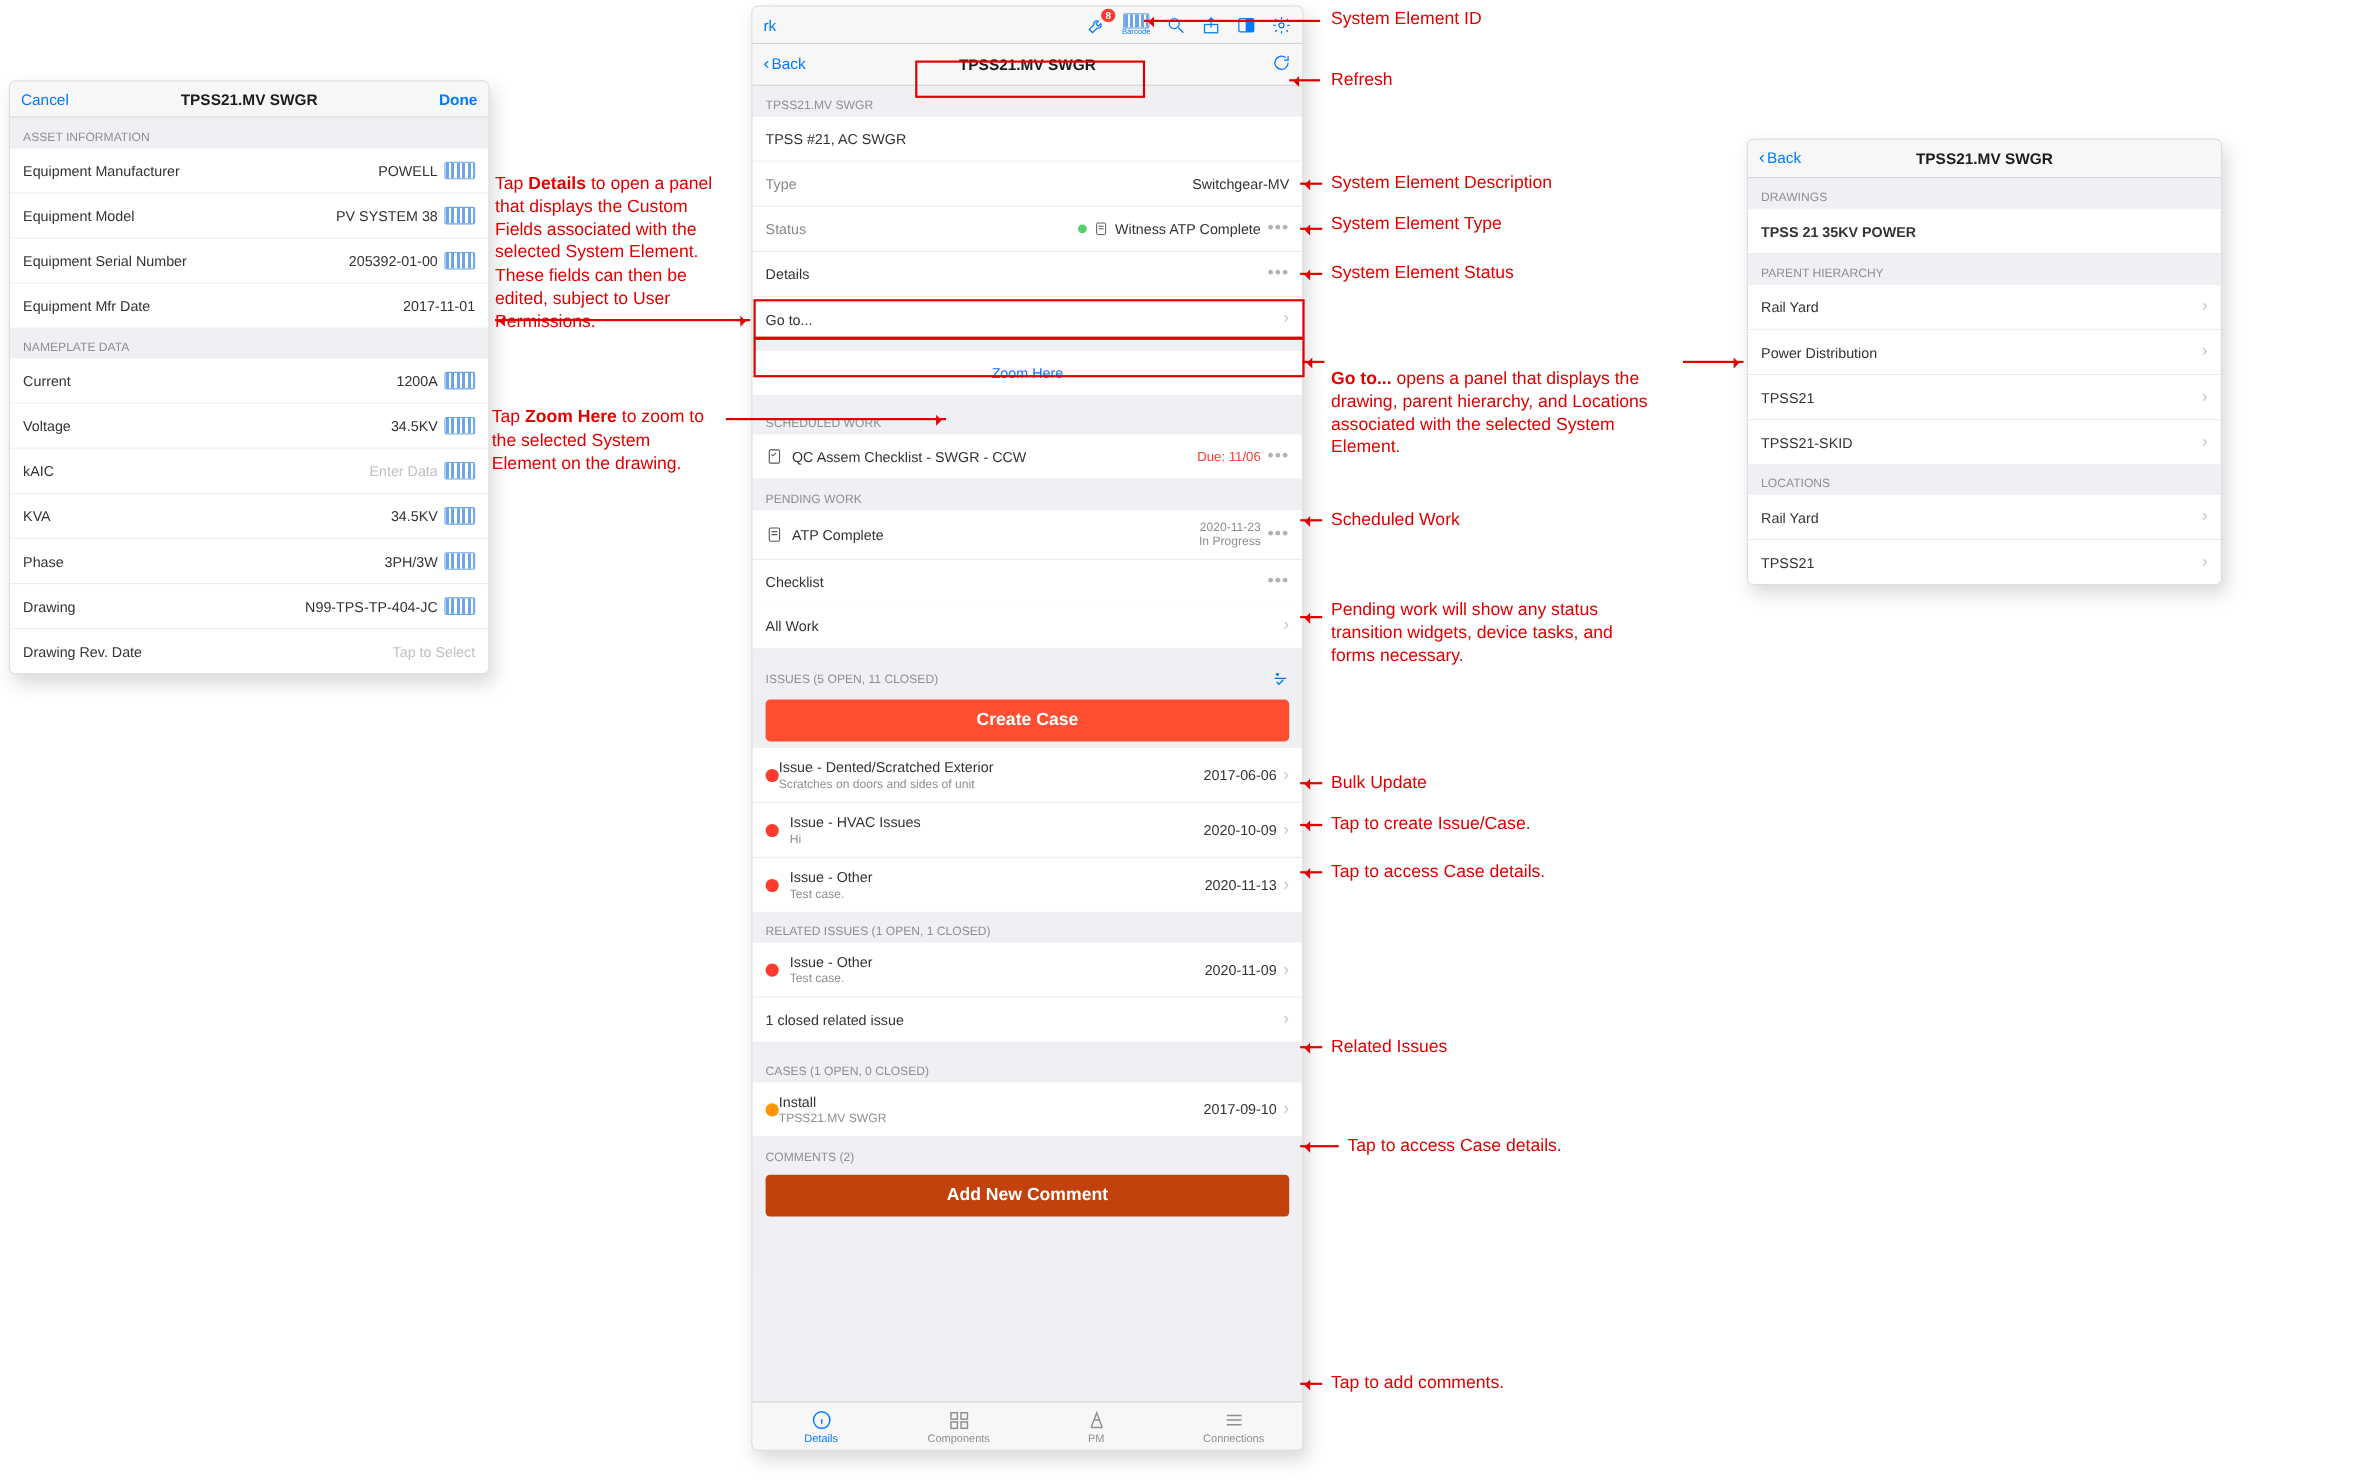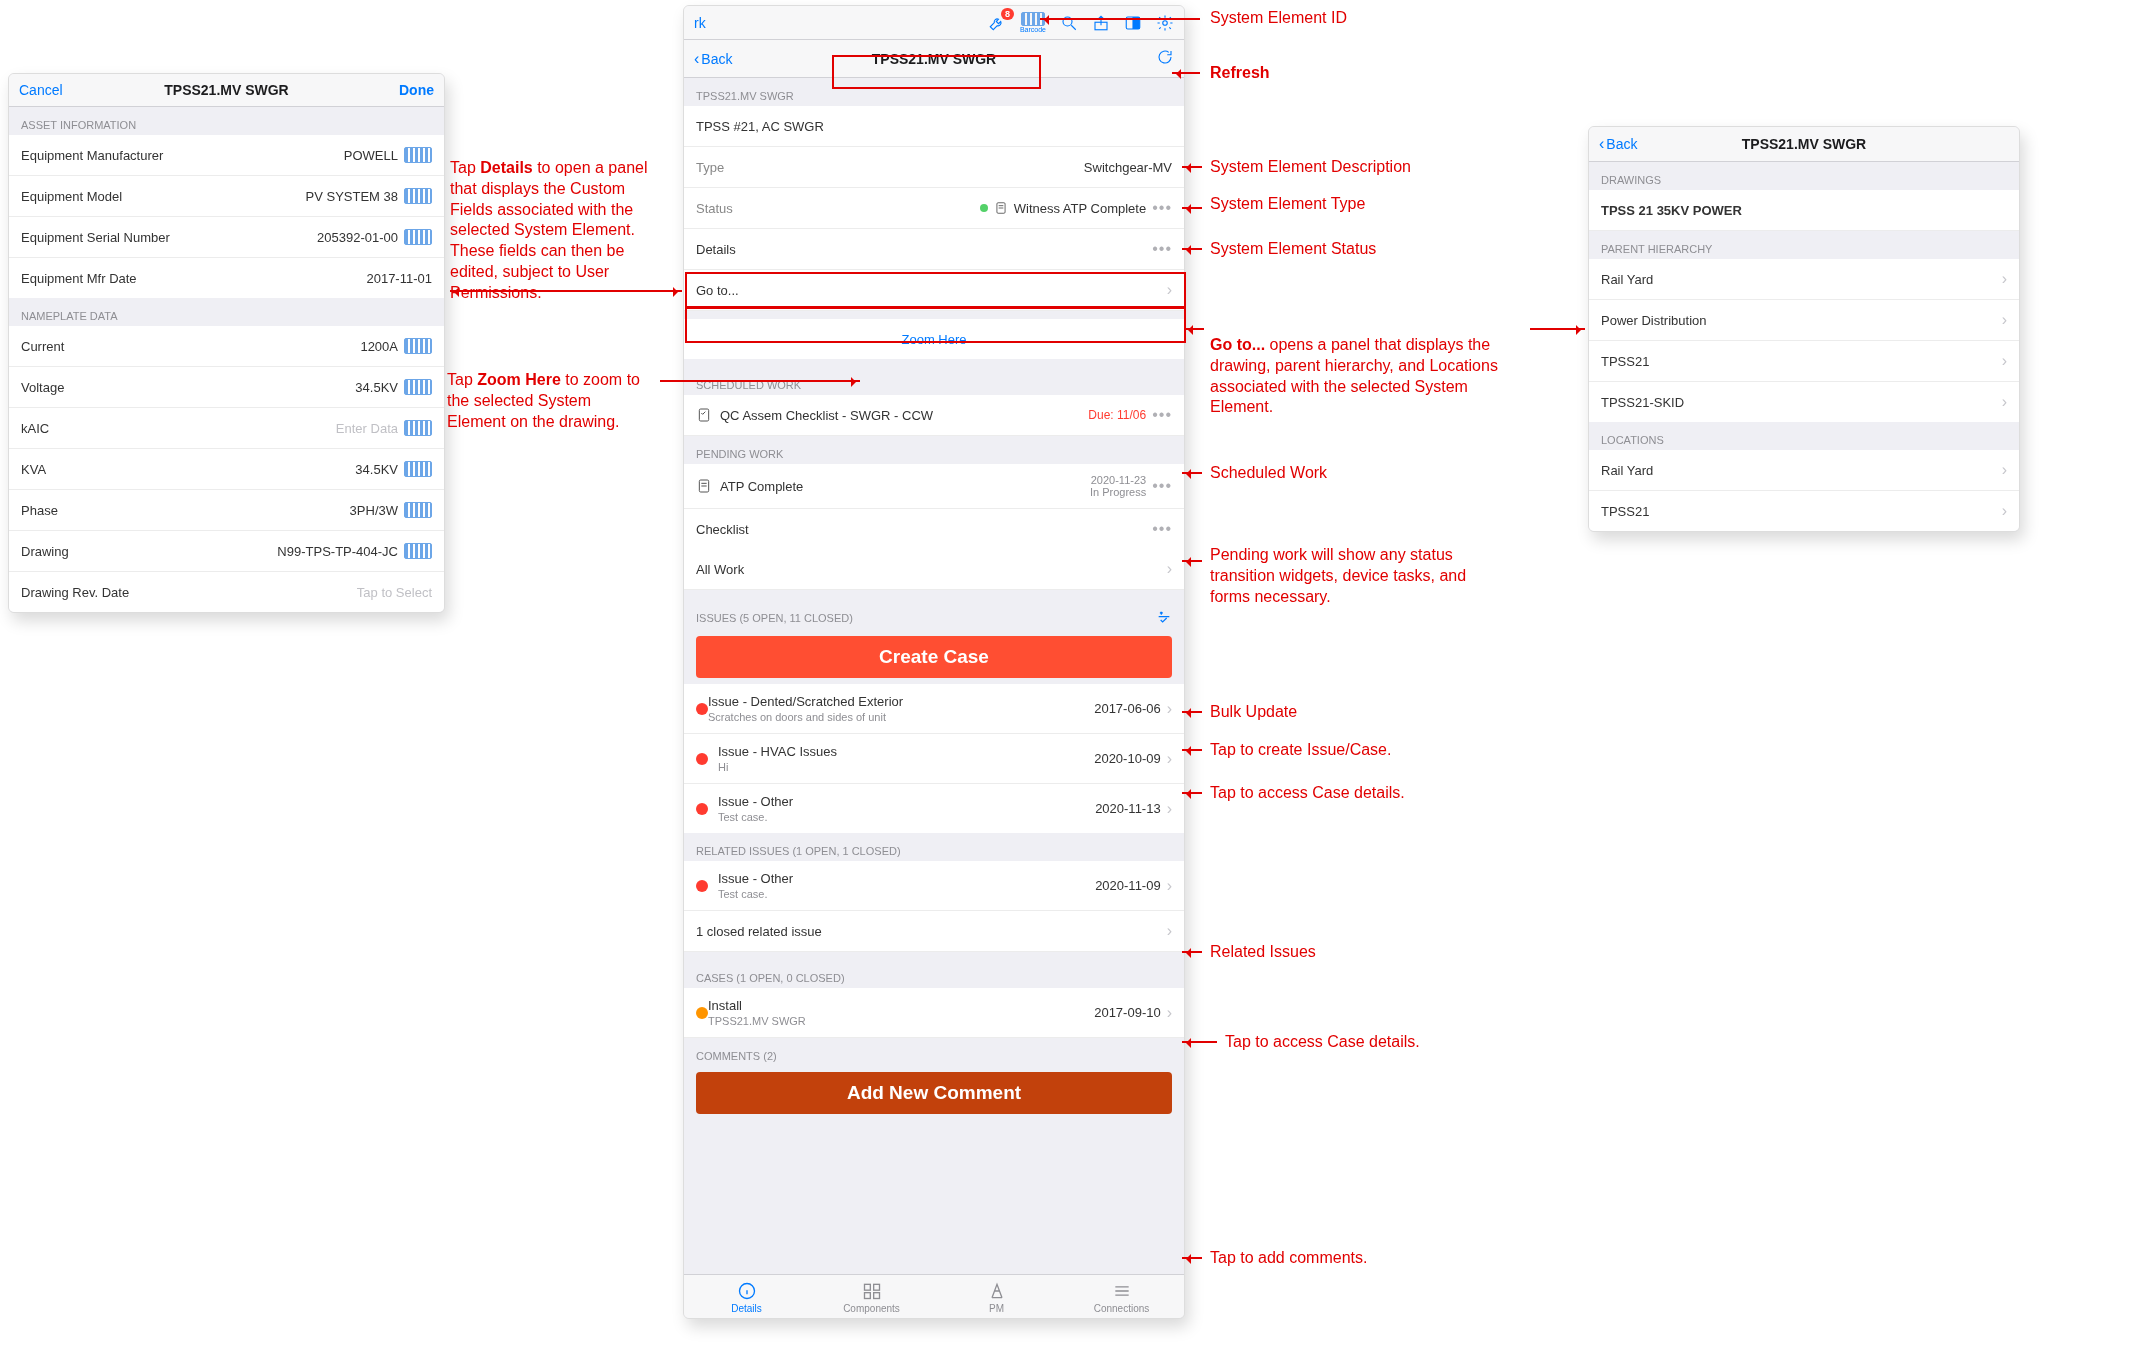--- a/index.html
+++ b/index.html
@@ -28,21 +28,21 @@
   .row .value.placeholder{color:#c0c0c5;}
   .barcode{display:inline-block;width:26px;height:14px;background:repeating-linear-gradient(90deg,#6ca6e8 0 3px,transparent 3px 5px);border:1px solid #6ca6e8;border-radius:2px;}
   .chevron{color:#c7c7cc;font-size:16px;}
   .ellipsis{color:#b0b0b5;font-size:16px;letter-spacing:1px;}
   .dot{width:12px;height:12px;border-radius:50%;display:inline-block;}
   .dot.red{background:#ff3b30;}
   .dot.orange{background:#ff9500;}
   .dot-small{width:8px;height:8px;border-radius:50%;display:inline-block;}
   .dot-small.green{background:#54d169;}
   .sub{color:var(--gray-text);font-size:11px;display:block;margin-top:2px;}
-  .big-btn{margin:6px 12px;padding:10px 0;text-align:center;color:#fff;font-weight:600;font-size:19px;border-radius:4px;}
+  .big-btn{margin:6px 12px;padding:10px 0;text-align:center;color:#fff;font-weight:600;font-size:16px;border-radius:4px;}
   .big-btn.red{background:#ff4e32;}
   .big-btn.blue{background:#c2410c;}
   .tabbar{display:flex;border-top:1px solid var(--gray-border);background:#f7f7f8;}
   .tabbar .tab{flex:1;text-align:center;padding:6px 0 4px;font-size:10px;color:var(--gray-text);}
   .tabbar .tab.active{color:var(--ios-blue);}
   .tabbar .tab .ticon{display:block;margin:0 auto 2px;}
   .toolbar-icons{display:flex;gap:14px;align-items:center;color:var(--ios-blue);}
   .toolbar-icons .icon{position:relative;}
   .badge{position:absolute;top:-6px;right:-8px;background:#ff3b30;color:#fff;border-radius:8px;font-size:9px;padding:1px 4px;font-weight:600;}
   .back-chevron{color:var(--ios-blue);font-size:16px;margin-right:2px;}
@@ -415,21 +415,21 @@
       </div>
   </div>
 
   <div class="redbox" style="left:832px;top:55px;width:205px;height:30px;"></div>
   <div class="redbox" style="left:685px;top:272px;width:497px;height:32px;"></div>
   <div class="redbox" style="left:685px;top:307px;width:497px;height:32px;"></div>
 
   <div class="annotation" style="left:1210px;top:8px;">System Element ID</div>
   <div class="arrow left" style="left:1040px;top:18px;width:160px;"></div>
 
-  <div class="annotation" style="left:1210px;top:63px;font-weight:bold;">Refresh</div>
+  <div class="annotation" style="left:1210px;top:63px;">Refresh</div>
   <div class="arrow left" style="left:1172px;top:72px;width:28px;"></div>
 
   <div class="annotation" style="left:1210px;top:157px;">System Element Description</div>
   <div class="arrow left" style="left:1182px;top:166px;width:20px;"></div>
 
   <div class="annotation" style="left:1210px;top:194px;">System Element Type</div>
   <div class="arrow left" style="left:1182px;top:207px;width:20px;"></div>
 
   <div class="annotation" style="left:1210px;top:239px;">System Element Status</div>
   <div class="arrow left" style="left:1182px;top:248px;width:20px;"></div>

